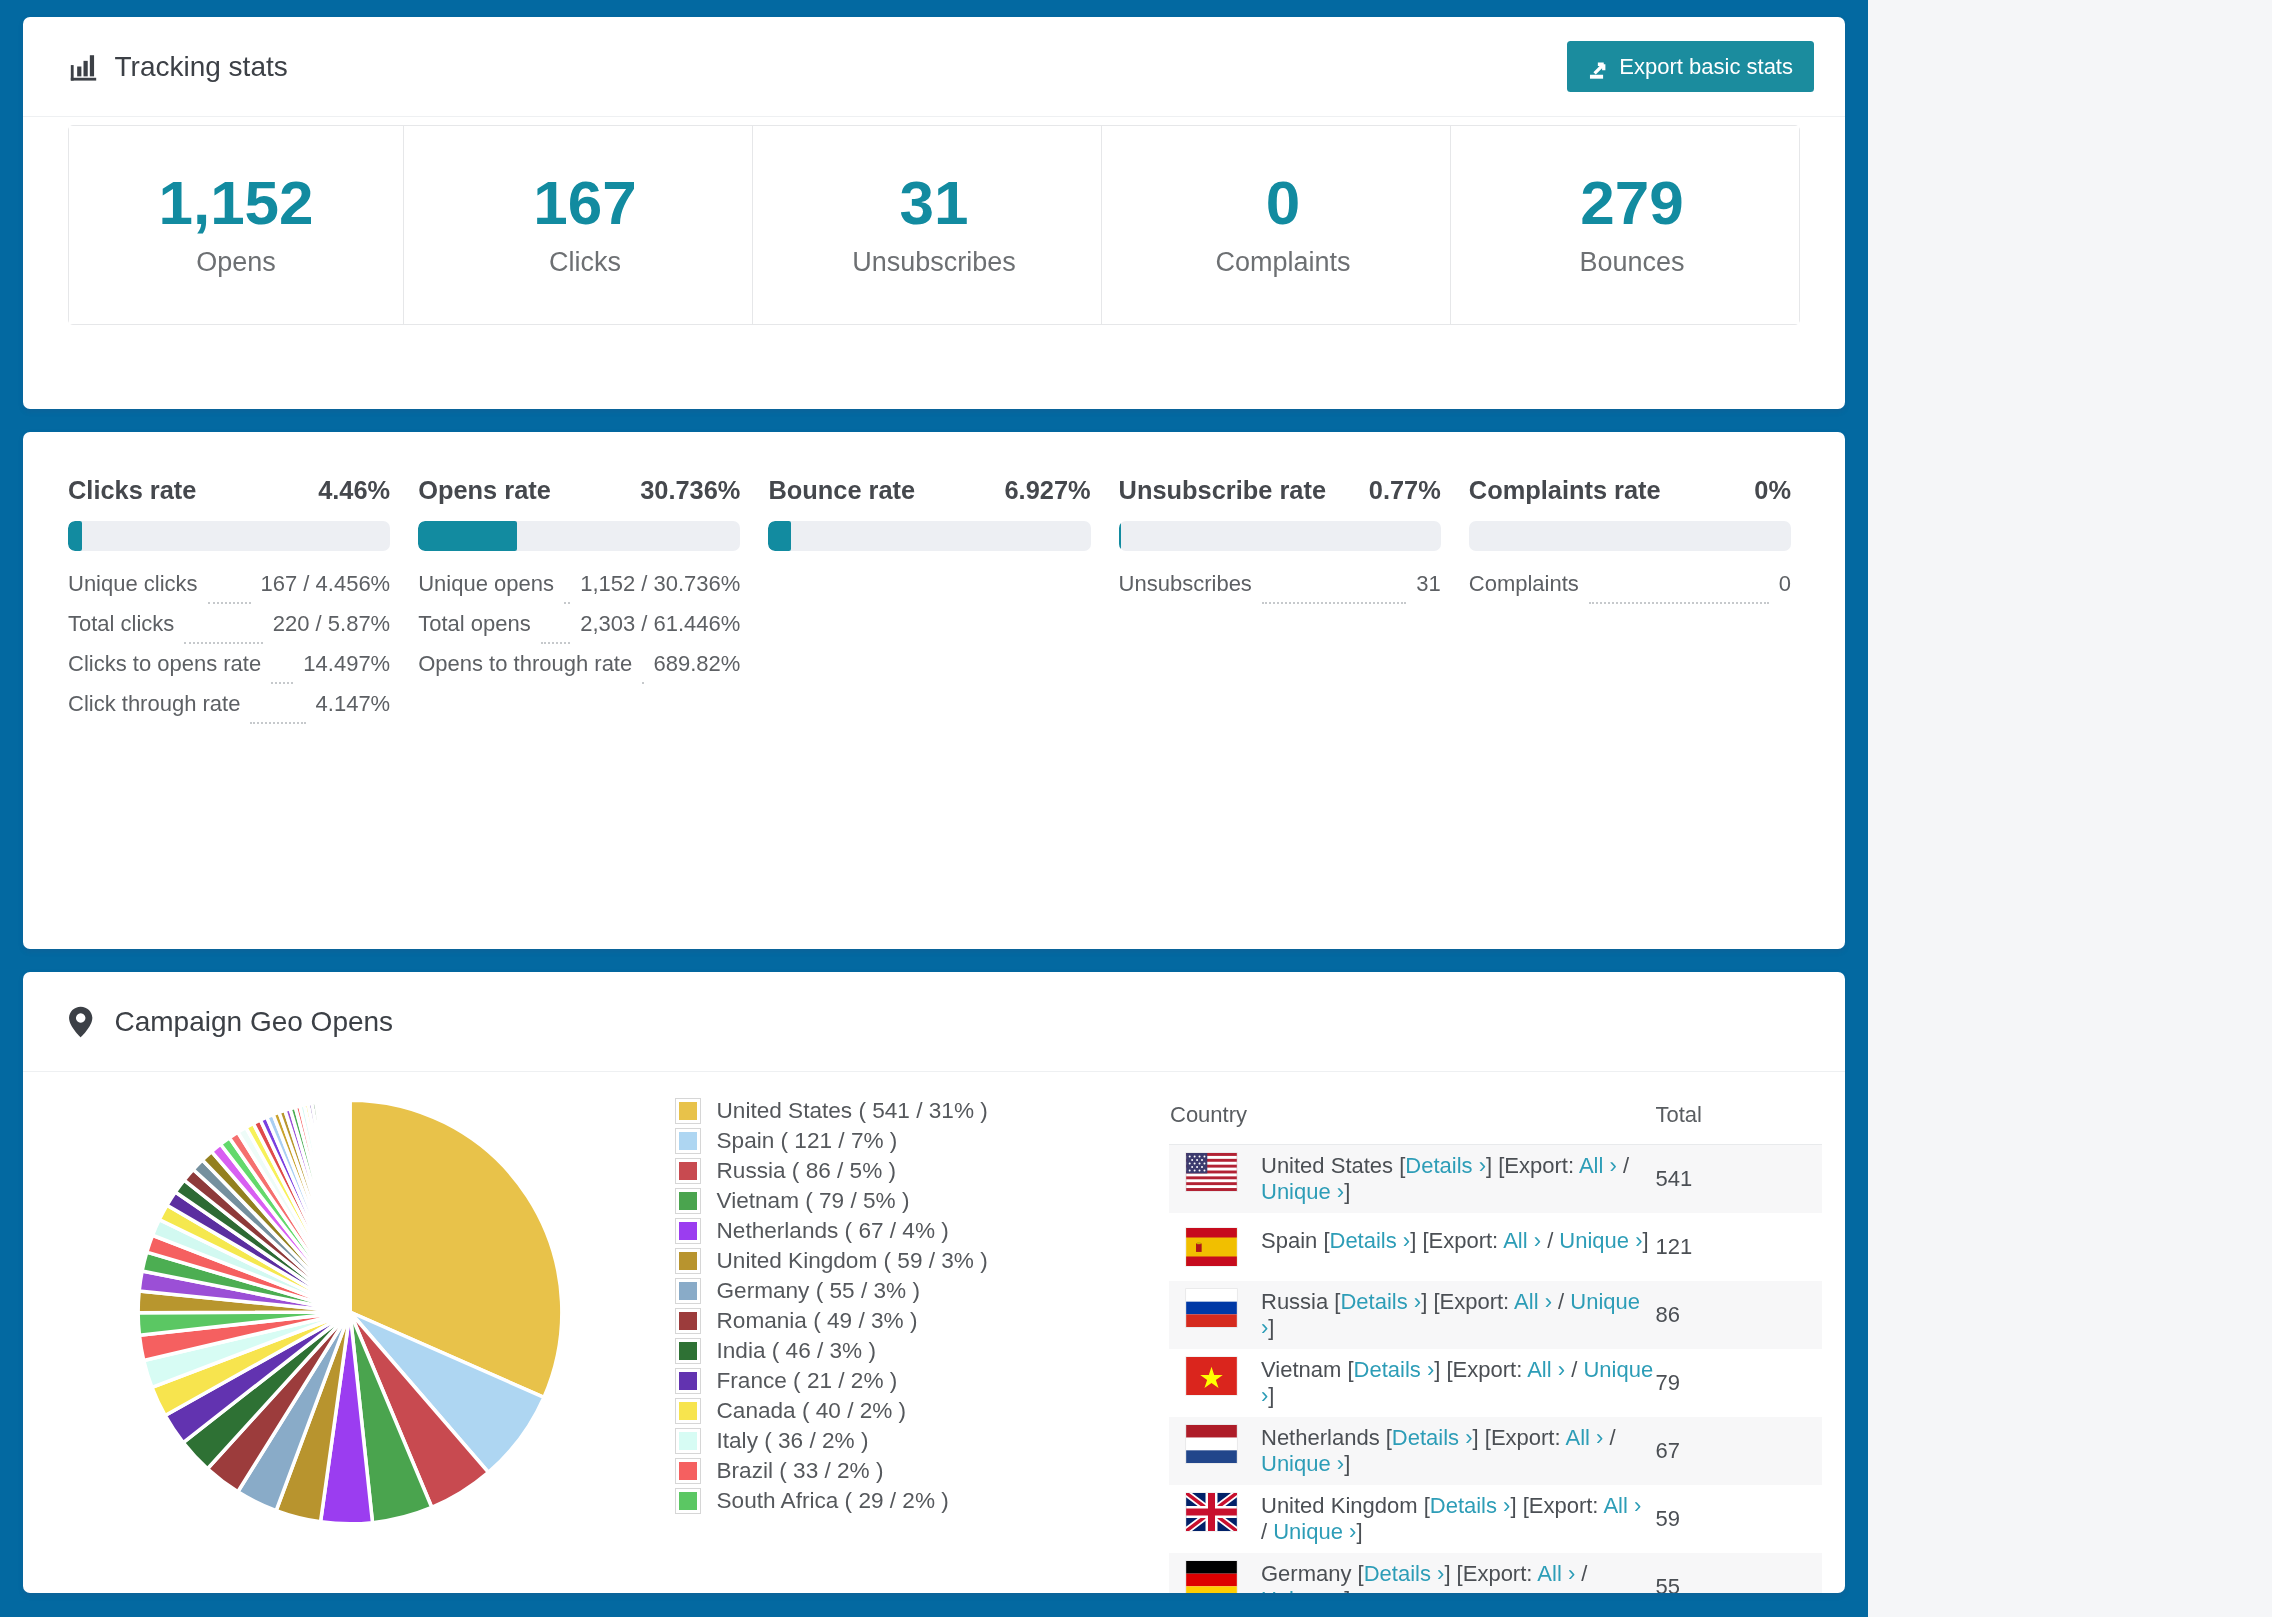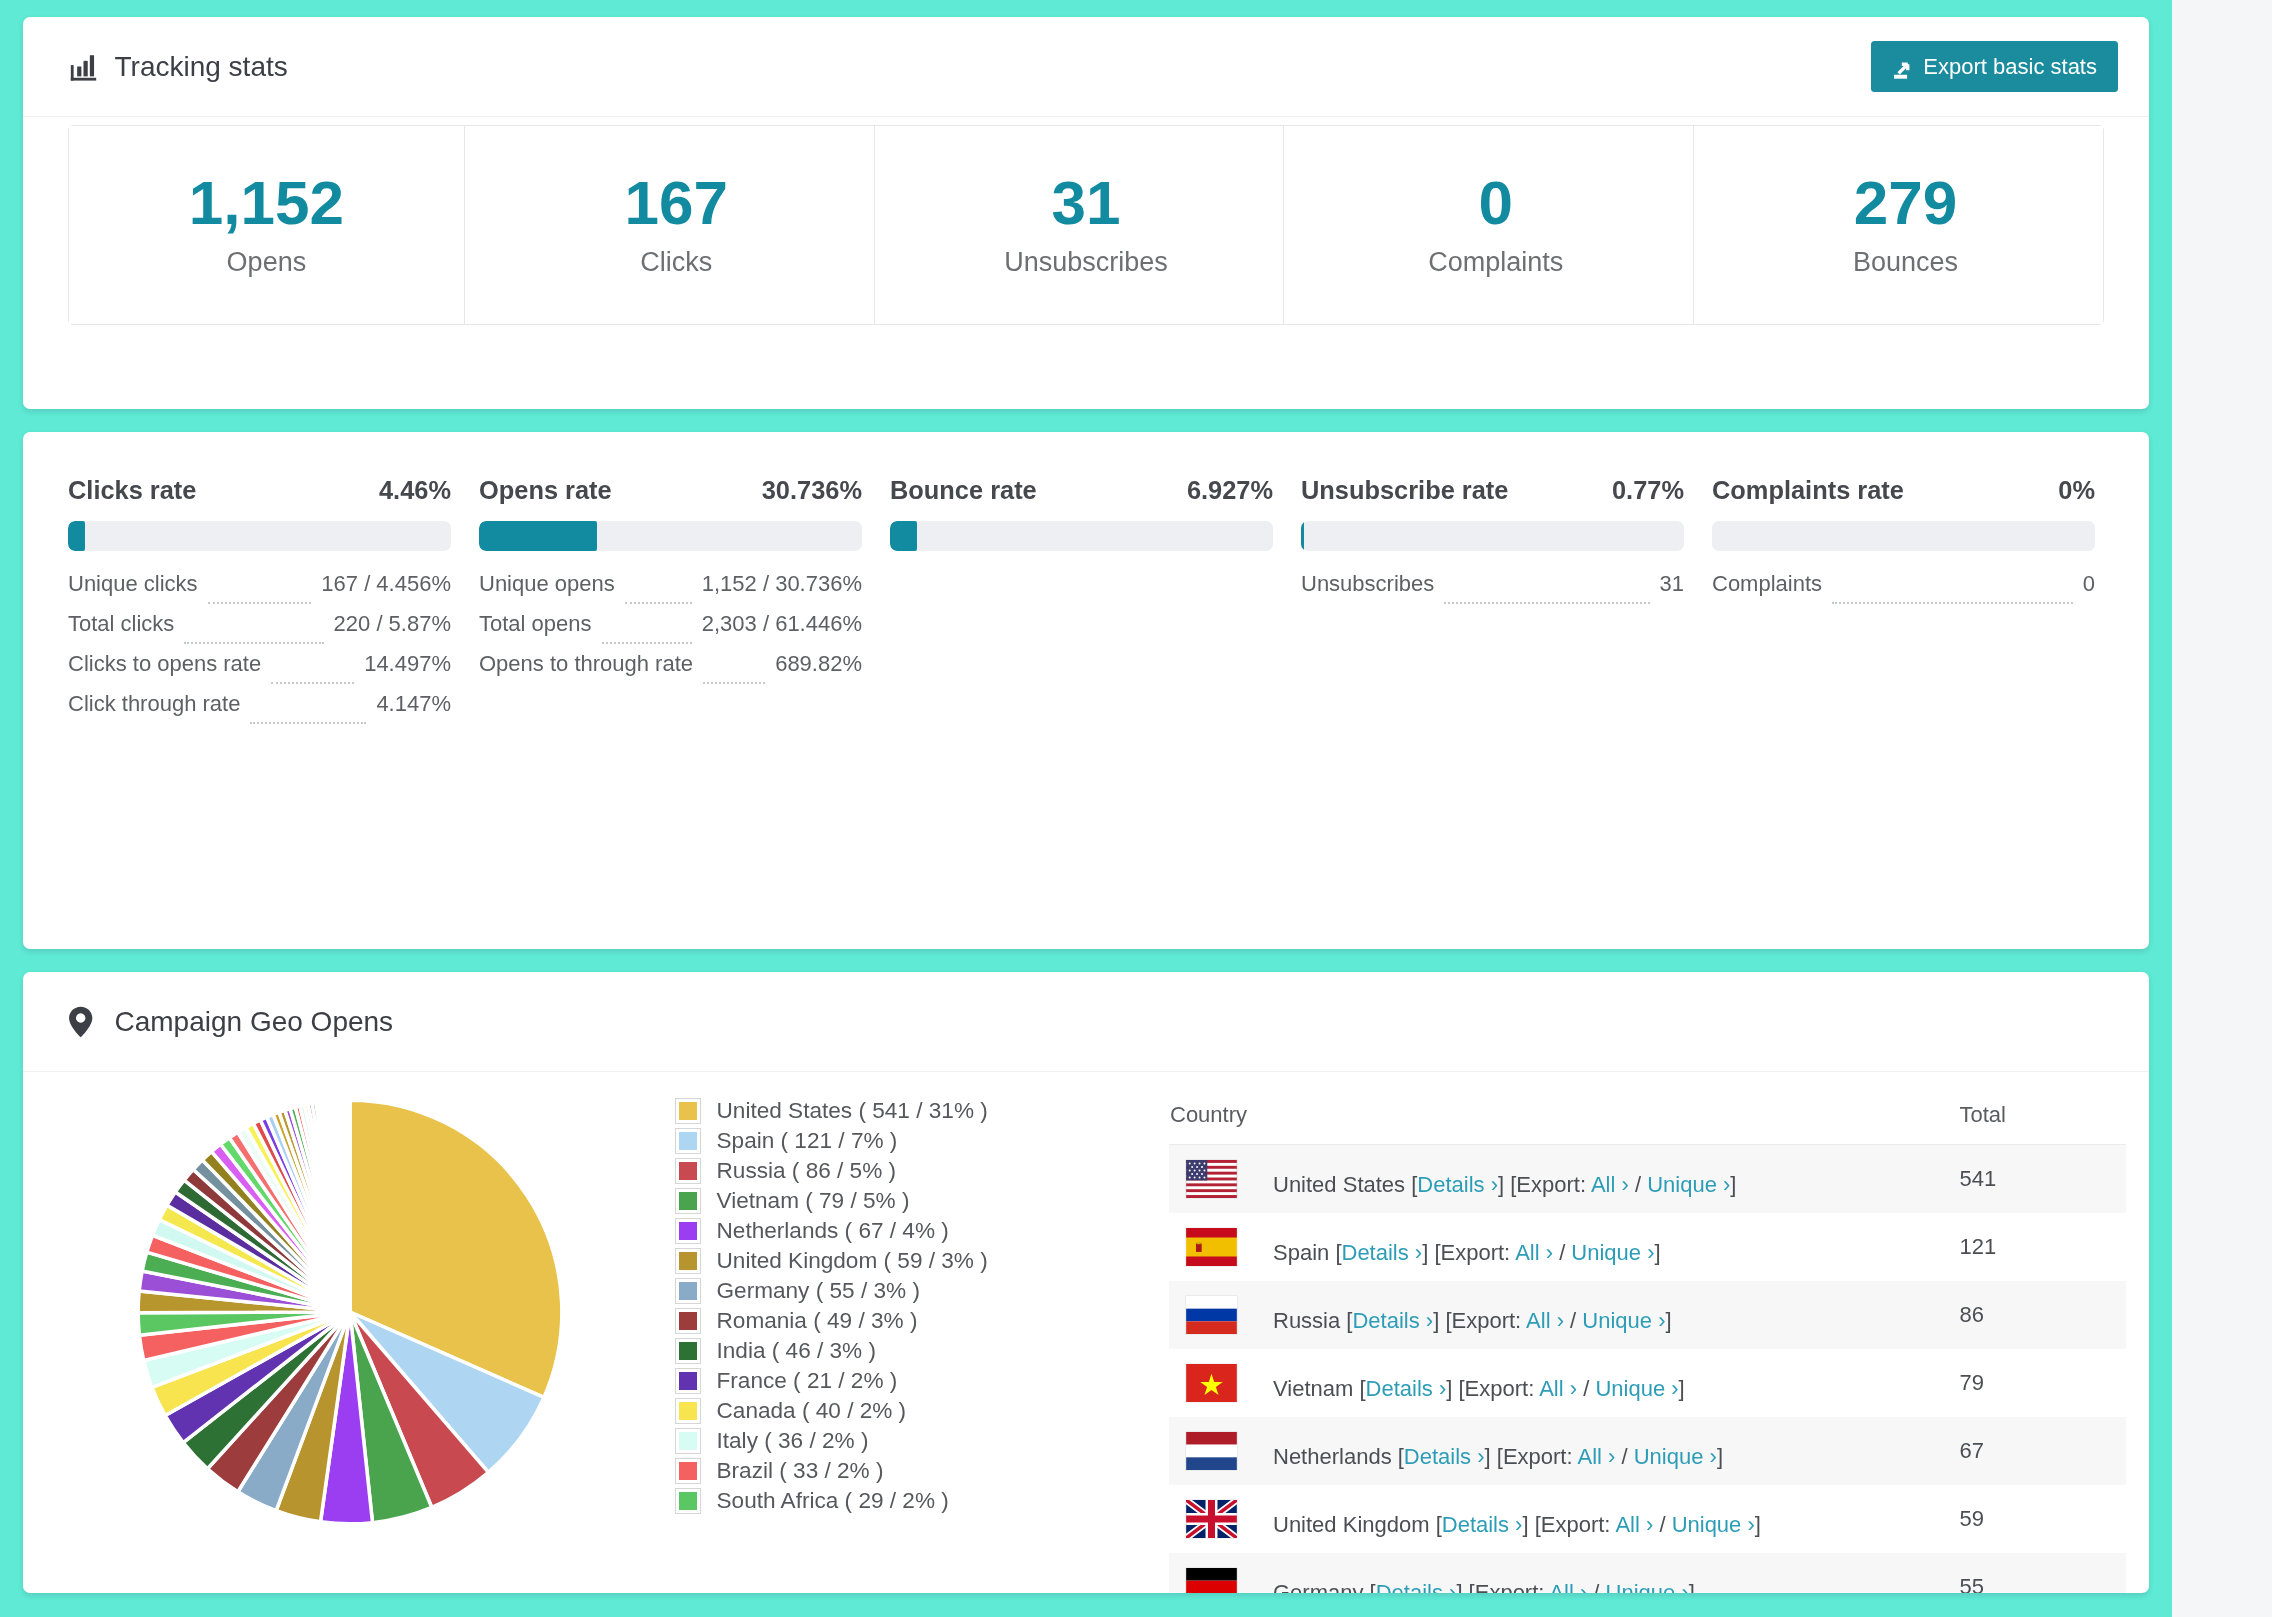--- a/index.html
+++ b/index.html
@@ -1,17 +1,17 @@
 <!DOCTYPE html>
 <html style="font-size:11.3px"><head>
 <meta charset="utf-8">
 <style>
   html,body{margin:0;padding:0;background:#f5f6f8;}
-  .page{position:relative;width:2172px;height:1618px;overflow:hidden;
-        font-family:"Liberation Sans",sans-serif;color:#4b4f54;background:#5eead4;}
+  .page{position:relative;width:1868px;height:1618px;overflow:hidden;
+        font-family:"Liberation Sans",sans-serif;color:#4b4f54;background:#0369a1;}
   .card{position:relative;margin:0 23px;background:#fff;border-radius:7px;
         box-shadow:0 2.1px 5px rgba(60,70,110,.16);}
   .card-header{display:flex;align-items:center;justify-content:space-between;
         padding:20px 31px 20px 45px;border-bottom:1.4px solid #eef0f2;min-height:59px;}
   .hdr-left{display:flex;align-items:center;gap:15.5px;}
   .hdr-title{font-size:28px;color:#3c4046;}
   .hdr-icon{width:31px;height:31px;flex:0 0 auto;}
   
   .btn-export{display:flex;align-items:flex-end;gap:10px;background:var(--btn,#1b8c9e);
         color:#fff;font-size:22px;border:none;border-radius:3.5px;padding:12.7px 21px;cursor:pointer;
@@ -46,21 +46,21 @@
         display:flex;align-items:center;justify-content:center;margin-right:15.5px;flex:0 0 auto;}
   .legend-fill{width:18.4px;height:18.4px;}
   .legend-label{font-size:22.6px;color:#55585c;white-space:nowrap;}
   .geo-table{flex:1;margin-left:99px;}
   table.geo{width:100%;border-collapse:collapse;}
   table.geo th{font-size:22px;color:#595d61;font-weight:normal;text-align:left;height:56px;
         border-bottom:1.4px solid #e8eaec;}
   table.geo td{height:66px;font-size:22px;color:#4b4f54;}
   table.geo tr.striped td{background:#f7f7f8;}
   td.c-cell{padding-left:17px;}
-  .c-inner{display:flex;align-items:flex-end;gap:36px;}
+  .c-inner{display:flex;align-items:flex-start;gap:24px;}
   .flag{width:51px;height:38px;flex:0 0 auto;box-shadow:0 0 0 0.7px rgba(0,0,0,.08);}
   .flag svg{display:block;width:51px;height:38px;}
   th.total-h,td.total-cell{width:166px;}
   a.tlink{color:var(--link,#2d9db7);text-decoration:none;cursor:pointer;}
   .pie-slice{cursor:pointer;}
 </style>
 </head>
 <body>
 
 <div class="page" style="--accent: #128ba0; --btn: #1b8c9e; --link: #2d9db7;">

